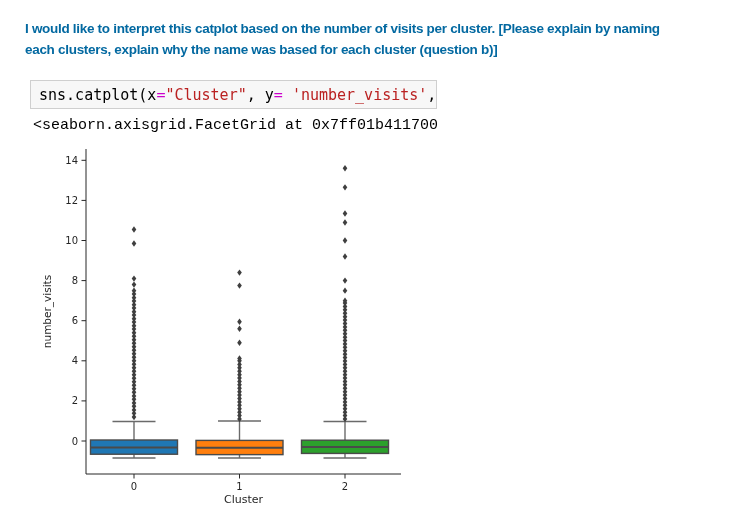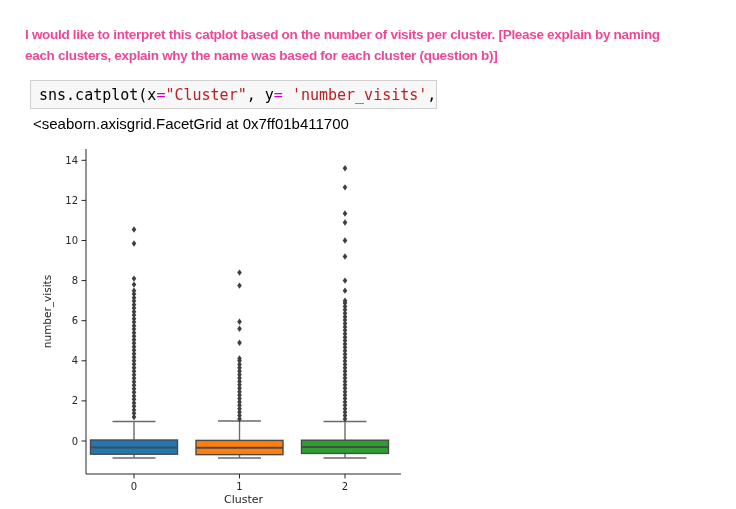--- a/index.html
+++ b/index.html
@@ -1,39 +1,39 @@
 <!DOCTYPE html>
 <html><head>
 <meta charset="utf-8">
 <style>
   html,body{margin:0;padding:0;}
   body{
     width:736px;height:509px;position:relative;overflow:hidden;
     background:#ffffff;font-family:"Liberation Sans",sans-serif;
   }
   .question{
-    position:absolute;left:25px;top:24px;
+    position:absolute;left:25px;top:18px;
     font-weight:bold;font-size:13.5px;line-height:21px;
-    color:#ec4899;letter-spacing:-0.3px;white-space:nowrap;
+    color:#0369a1;letter-spacing:-0.3px;white-space:nowrap;
   }
   .code-cell{
     position:absolute;left:30px;top:80px;width:405px;height:27px;
     background:#f7f7f7;border:1px solid #cfcfcf;
     overflow:hidden;display:flex;align-items:center;
   }
   .code-line{
     font-family:"DejaVu Sans Mono","Liberation Mono",monospace;
     font-size:15px;white-space:pre;padding-left:8px;
   }
   .output-area{
     position:absolute;left:33px;top:115px;width:404px;height:22px;
     overflow:hidden;
   }
   .output-text{
-    font-family:Liberation Sans, sans-serif;
+    font-family:Liberation Mono, monospace;
     font-size:15px;color:#000;white-space:pre;
   }
   .figure{position:absolute;left:0px;top:145px;width:436px;height:364px;}
   svg text{font-family:"DejaVu Sans",sans-serif;fill:#262626;}
 </style>
 </head>
 <body>
 
 <div>
 

